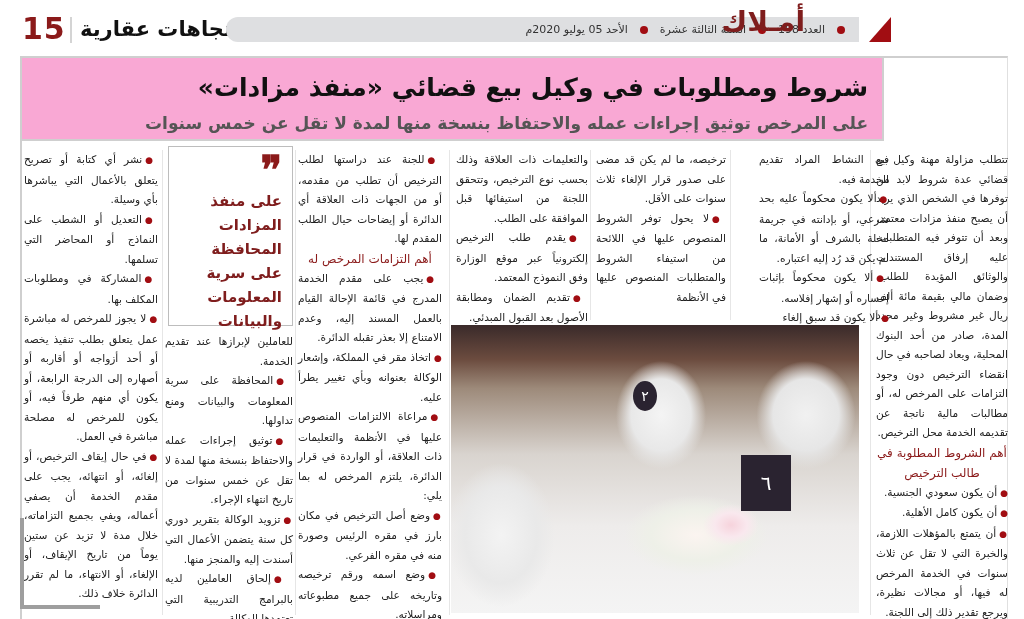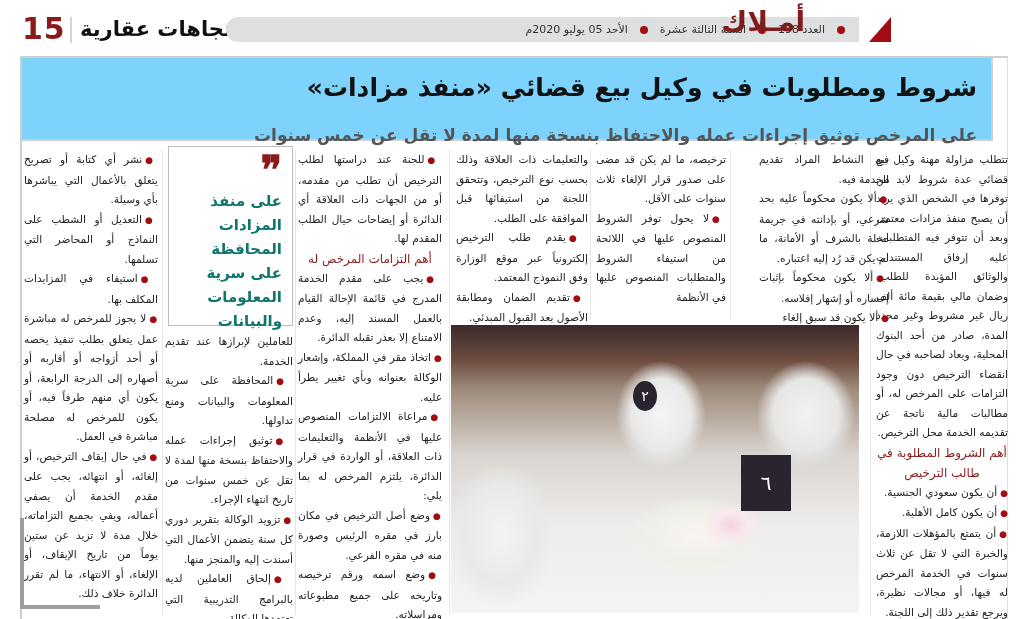--- a/index.html
+++ b/index.html
@@ -13,23 +13,23 @@
     .section-title { position: absolute; left: 80px; top: 14px; font-weight: bold; font-size: 21px; line-height: 30px; color: #111; direction: rtl; }
     .info-bar { position: absolute; left: 226px; top: 17px; width: 655px; height: 25px; background: #dedfe1; border-radius: 12px 0 0 12px; direction: rtl; display: flex; align-items: center; padding-right: 36px; gap: 12px; font-size: 11px; color: #333; }
     .info-bar .dot { width: 8px; height: 8px; border-radius: 50%; background: #a10d12; display: inline-block; }
     .info-item { white-space: nowrap; }
     .info-bar .corner { position: absolute; right: -10px; top: 0; width: 0; height: 0; border-top: 25px solid transparent; border-right: 22px solid #a10d12; }
     .info-bar .corner-mask { position: absolute; right: 0; top: 0; width: 22px; height: 25px; background: #fff; }
     .logo { position: absolute; right: 18px; top: 4px; font-size: 28px; font-weight: bold; color: #7f1d1d; direction: rtl; letter-spacing: 1px; line-height: 36px; }
 
     
     .frame { position: absolute; left: 20px; top: 56px; width: 988px; height: 563px; border-top: 2px solid #cfcfcf; border-left: 2px solid #cfcfcf; border-right: 1px solid #e0e0e0; }
-    .headline-box { position: absolute; left: 20px; top: 56px; width: 973px; height: 85px; border: 2px solid #cfcfcf; background: #7dd3fc; direction: rtl; padding-right: 14px; }
+    .headline-box { position: absolute; left: 20px; top: 56px; width: 864px; height: 85px; border: 2px solid #cfcfcf; background: #f9a8d4; direction: rtl; padding-right: 14px; }
     .headline { font-size: 25px; font-weight: bold; color: #111; line-height: 36px; margin-top: 12px; white-space: nowrap; }
-    .subhead { font-size: 17px; color: #555; line-height: 26px; margin-top: 16px; white-space: nowrap; }
+    .subhead { font-size: 17px; color: #555; line-height: 26px; margin-top: 4px; white-space: nowrap; }
 
     
     .col { position: absolute; top: 150px; direction: rtl; font-size: 10.6px; line-height: 19.5px; color: #222; text-align: justify; }
     .col p { margin: 0; }
     .bullet::before { content: "\25CF"; color: #a10d12; font-size: 9px; margin-left: 3px; }
     .subtitle { color: #8b1a1a; font-size: 12px; text-align: center; line-height: 20px; font-weight: normal; }
 
     .col-1 { left: 876px; width: 132px; }
     .col-2 { left: 759px; width: 130px; }
     .col-3 { left: 596px; width: 130px; }
@@ -44,21 +44,21 @@
         radial-gradient(ellipse 90px 50px at 245px 210px, #fbf4f0 0%, #eef0e8 50%, transparent 80%),
         radial-gradient(ellipse 60px 80px at 50px 210px, #f3f3f3 0%, #e9e9e9 60%, transparent 90%),
         radial-gradient(ellipse 55px 60px at 355px 90px, #f1f1f1 0%, #e6e6e6 60%, transparent 90%),
         radial-gradient(ellipse 50px 60px at 210px 90px, #f4f4f4 0%, #e8e8e8 60%, transparent 90%),
         linear-gradient(180deg, #3a2a2a 0%, #6c4c3f 12%, #9d8a7a 22%, #d9d4cf 45%, #eeeceb 70%, #f4f4f4 100%);
     }
     .photo .tag { position: absolute; background: #2a2330; color: #fff; font-size: 20px; text-align: center; }
 
     .pullquote { position: absolute; left: 168px; top: 146px; width: 125px; height: 180px; border: 1px solid #bdbdbd; direction: rtl; text-align: right; padding: 6px 10px; }
     .pullquote .qmark { color: #8b1a1a; font-size: 40px; font-weight: bold; line-height: 34px; font-family: "DejaVu Serif", serif; }
-    .pullquote .qtext { color: #0f766e; font-size: 15px; font-weight: bold; line-height: 24px; margin-top: 2px; }
+    .pullquote .qtext { color: #7f1d1d; font-size: 15px; font-weight: bold; line-height: 24px; margin-top: 2px; }
 
     .vdivider { position: absolute; top: 150px; width: 1px; height: 465px; background: #e6e6e6; }
     .corner-bracket-v { position: absolute; left: 20px; top: 518px; width: 4px; height: 91px; background: #9e9e9e; }
     .corner-bracket-h { position: absolute; left: 20px; top: 605px; width: 80px; height: 4px; background: #9e9e9e; }
   </style>
 </head>
 <body>
 
 <div class="masthead">
   <div class="page-num">15</div>
@@ -148,19 +148,19 @@
   <p class="bullet">المحافظة على سرية المعلومات والبيانات ومنع تداولها.</p>
   <p class="bullet">توثيق إجراءات عمله والاحتفاظ بنسخة منها لمدة لا تقل عن خمس سنوات من تاريخ انتهاء الإجراء.</p>
   <p class="bullet">تزويد الوكالة بتقرير دوري كل سنة يتضمن الأعمال التي أسندت إليه والمنجز منها.</p>
   <p class="bullet">إلحاق العاملين لديه بالبرامج التدريبية التي تعتمدها الوكالة.</p>
 
 </div>
 
 <div class="col col-7">
   <p class="bullet">نشر أي كتابة أو تصريح يتعلق بالأعمال التي يباشرها بأي وسيلة.</p>
   <p class="bullet">التعديل أو الشطب على النماذج أو المحاضر التي تسلمها.</p>
-  <p class="bullet">استيفاء في المزايدات المكلف بها.</p>
+  <p class="bullet">المشاركة في ومطلوبات المكلف بها.</p>
   <p class="bullet">لا يجوز للمرخص له مباشرة عمل يتعلق بطلب تنفيذ يخصه أو أحد أزواجه أو أقاربه أو أصهاره إلى الدرجة الرابعة، أو يكون أي منهم طرفاً فيه، أو يكون للمرخص له مصلحة مباشرة في العمل.</p>
   <p class="bullet">في حال إيقاف الترخيص، أو إلغائه، أو انتهائه، يجب على مقدم الخدمة أن يصفي أعماله، ويفي بجميع التزاماته، خلال مدة لا تزيد عن ستين يوماً من تاريخ الإيقاف، أو الإلغاء، أو الانتهاء، ما لم تقرر الدائرة خلاف ذلك.</p>
 </div>
 
 <div class="corner-bracket-v"></div>
 <div class="corner-bracket-h"></div>
 
 </body></html>

